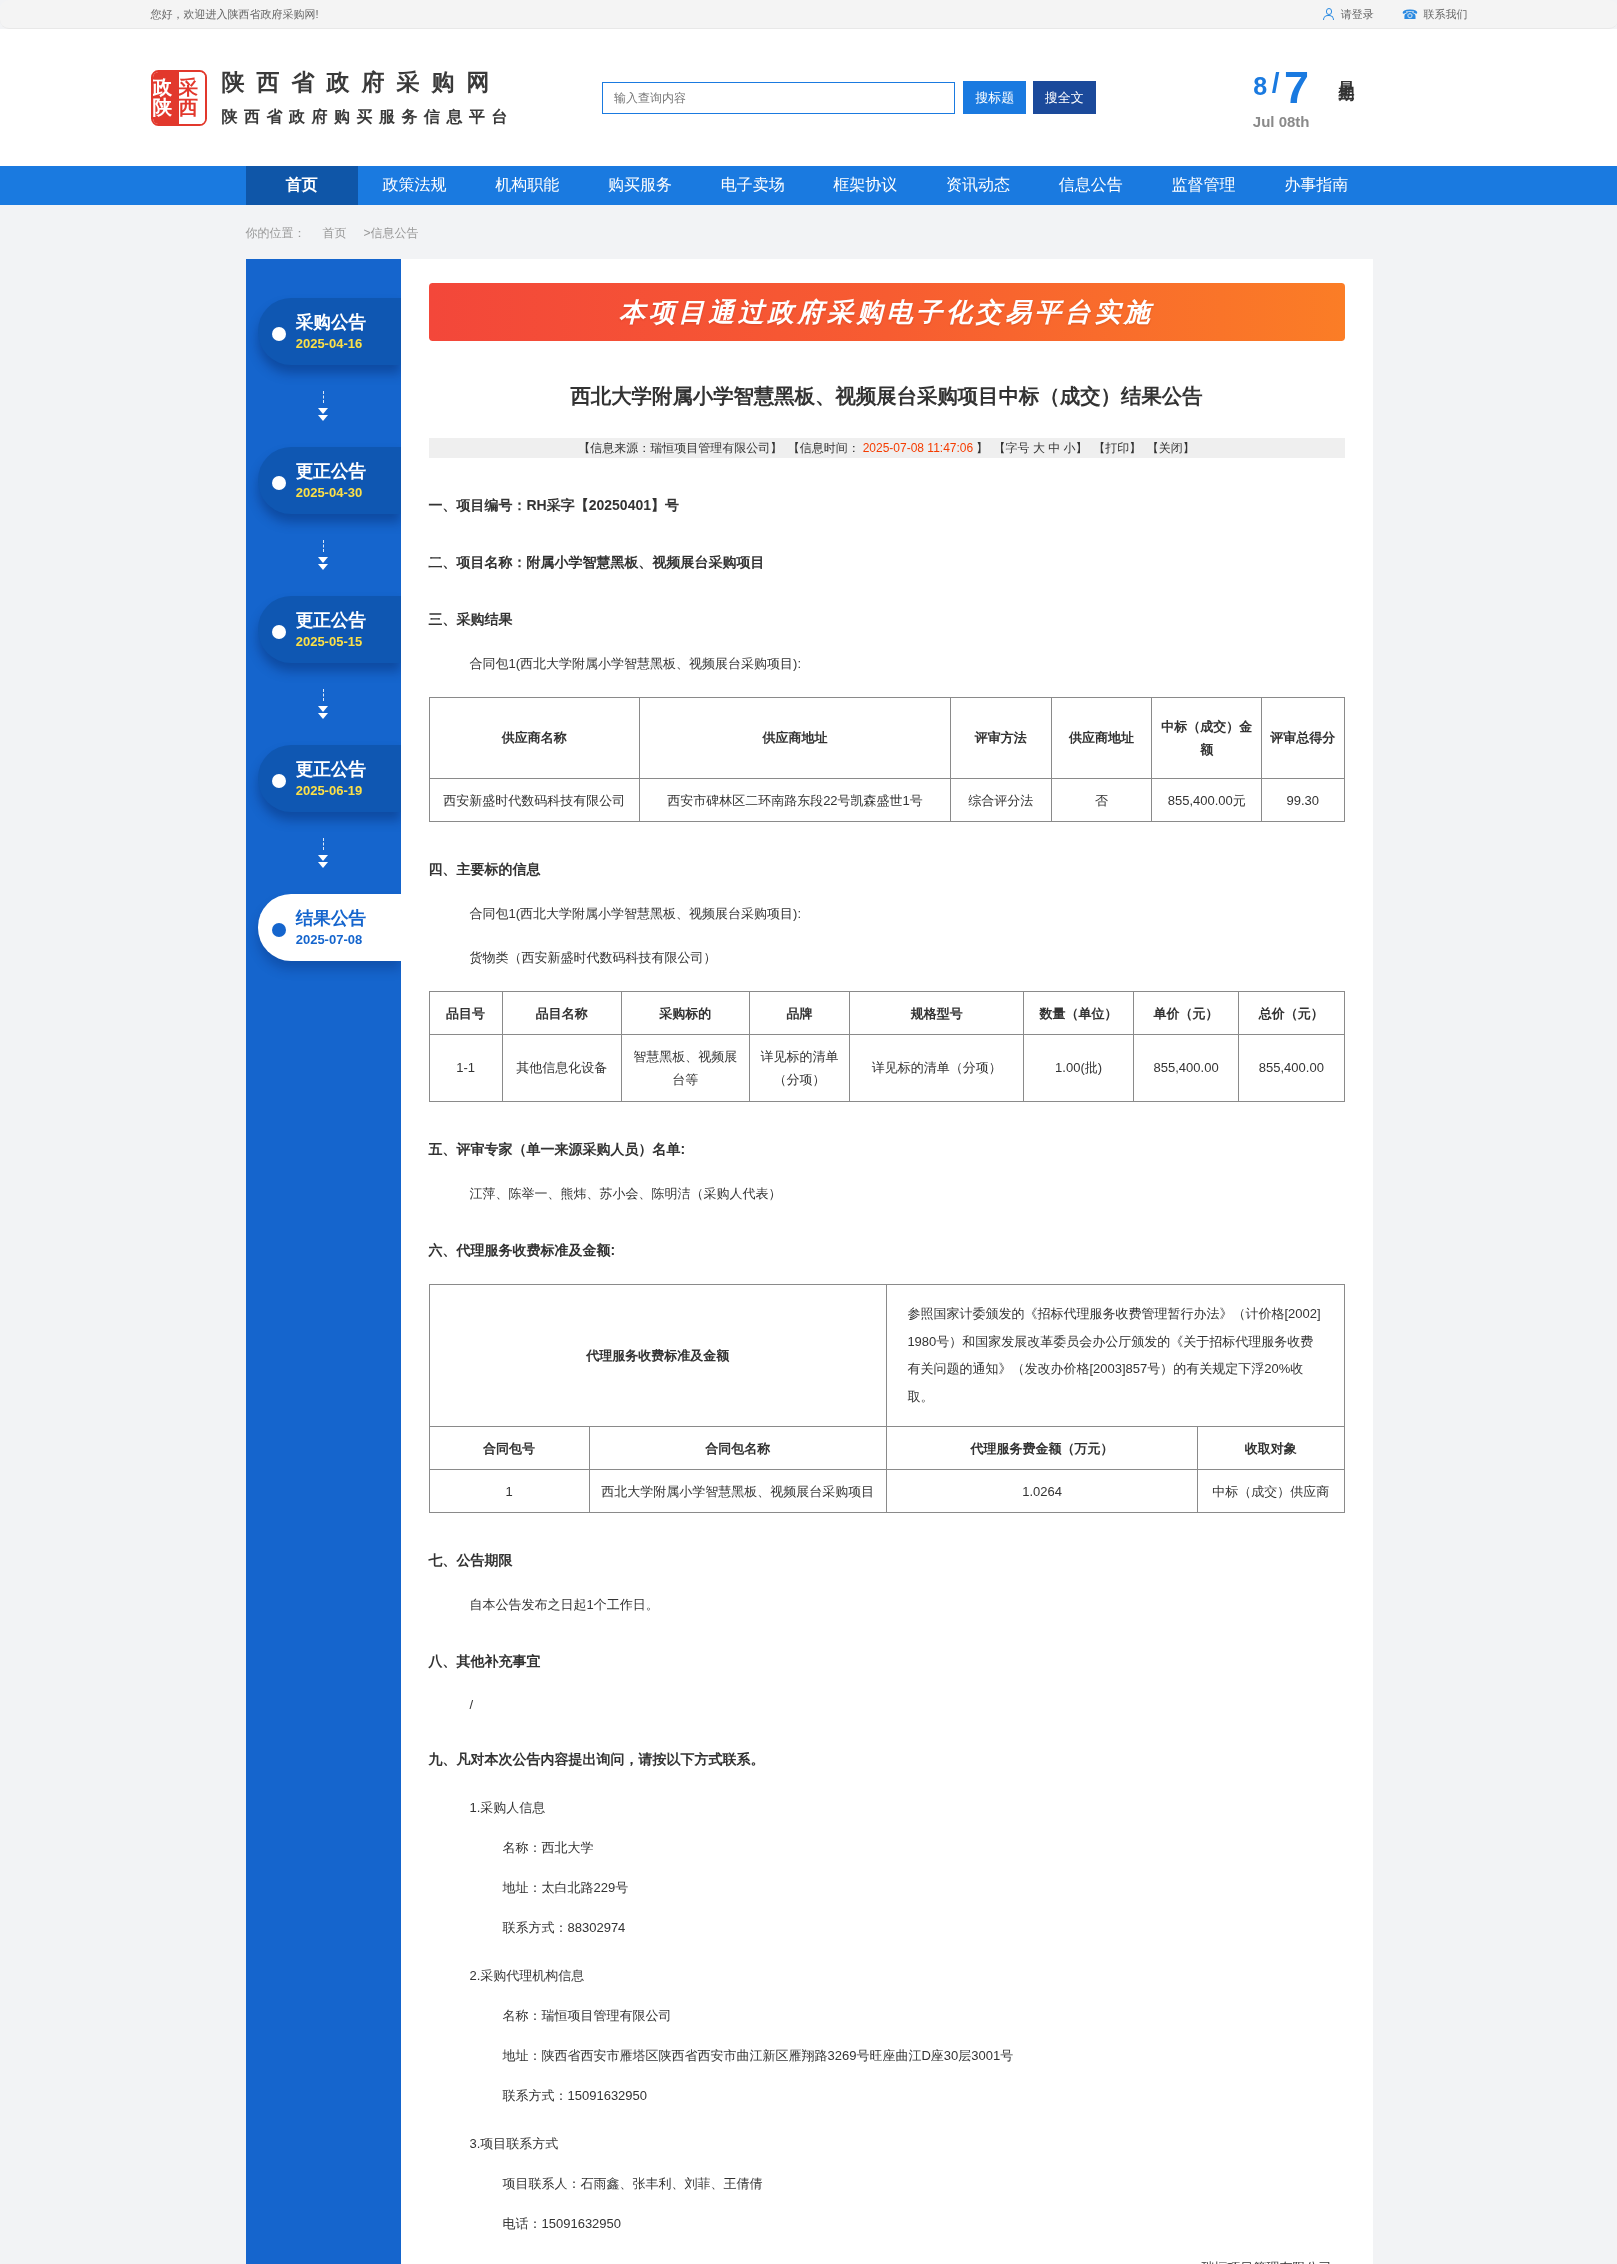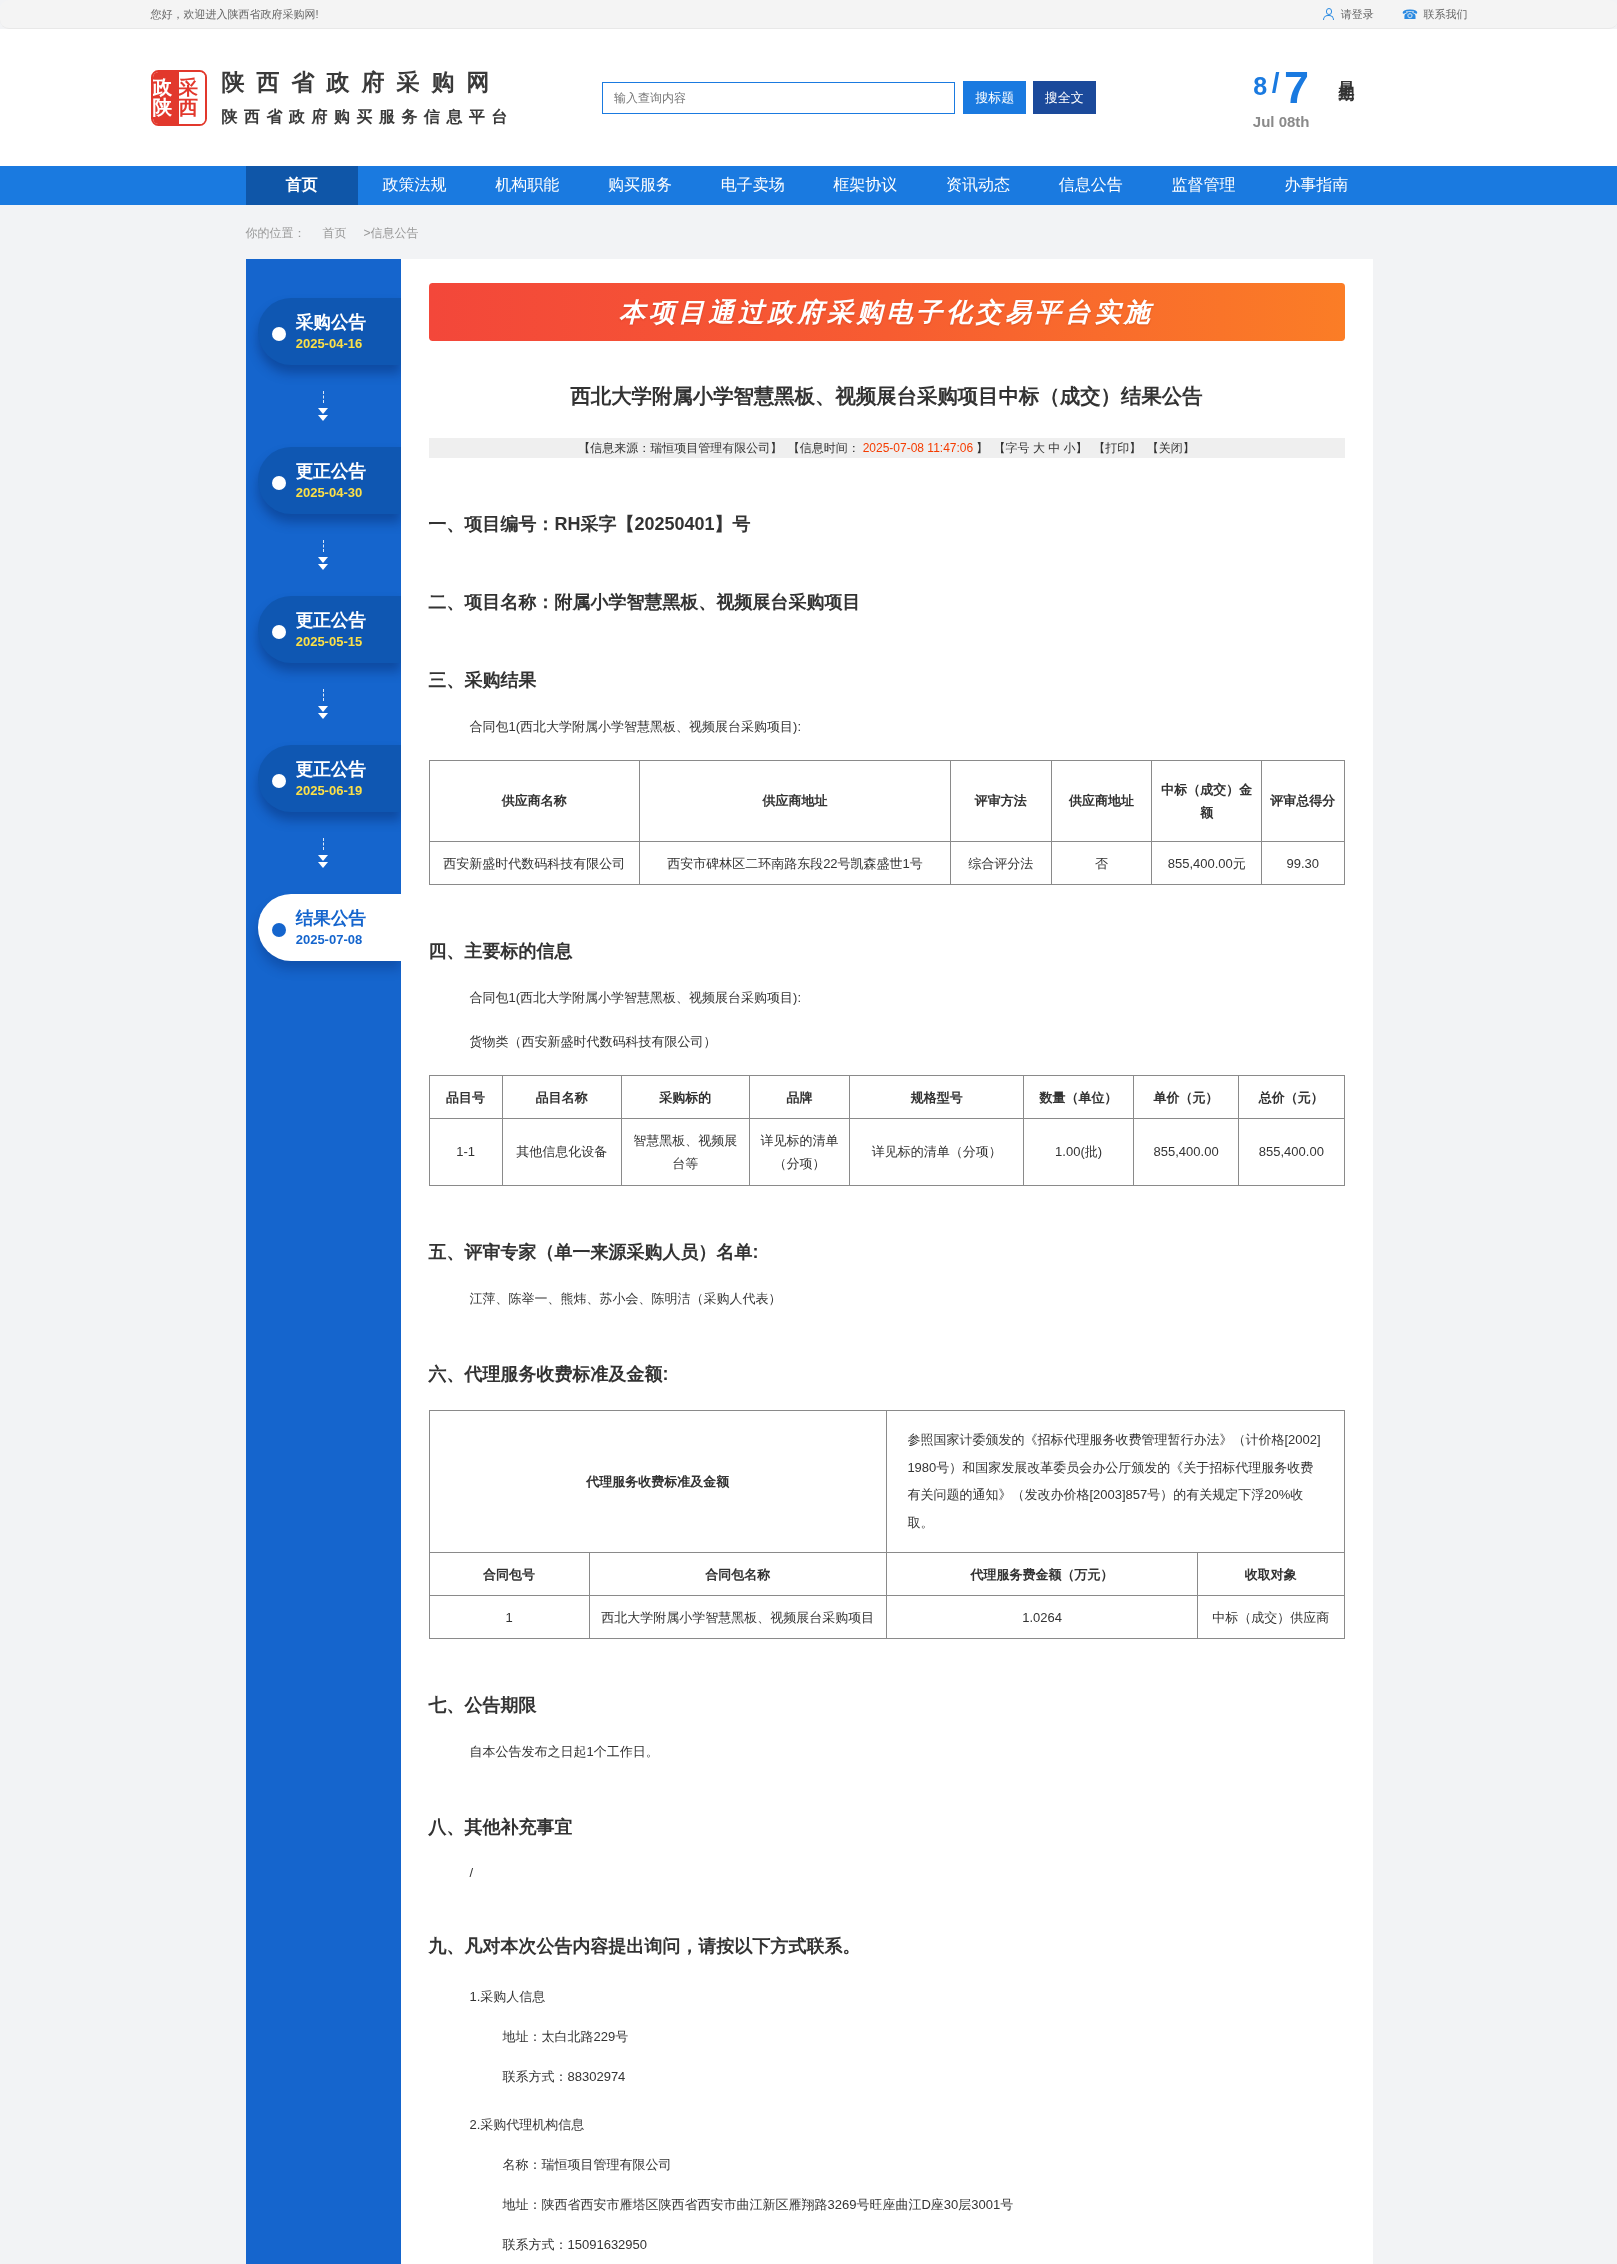--- a/index.html
+++ b/index.html
@@ -61,21 +61,21 @@
   .tri{width:0;height:0;border-left:5.6px solid transparent;border-right:5.6px solid transparent;border-top:6.5px solid #fff;}
   .tri + .tri{margin-top:-0.9px;}
   
   .panel{flex:1;background:#fff;padding:24px 28px 43px;box-sizing:border-box;min-width:0;}
   .banner{height:58px;border-radius:3.7px;background:linear-gradient(90deg,#f3473a,#f75c31,#fb7d26);display:flex;align-items:center;justify-content:center;color:#fff;font-size:26px;font-weight:bold;font-style:italic;letter-spacing:3.7px;text-shadow:0 0.9px 1.9px rgba(150,30,0,.25);}
   .article-title{text-align:center;font-size:20.4px;font-weight:bold;color:#333;margin-top:41px;}
   .meta{background:#efefef;height:20px;margin-top:28px;display:flex;align-items:center;justify-content:center;font-size:12px;color:#333;}
   .meta span{margin:0 2.8px;}
   .meta .red{color:#f53c00;margin:0;}
   .meta .clickable{cursor:pointer;}
-  .sec{font-size:18px;font-weight:bold;color:#333;margin-top:54px;}
+  .sec{font-size:14px;font-weight:bold;color:#333;margin-top:39px;}
   .sub{font-size:13px;color:#333;margin-top:26px;padding-left:41px;}
   .tbl{width:100%;border-collapse:collapse;margin-top:24px;table-layout:fixed;}
   .tbl td,.tbl th{border:0.9px solid #8a8a8a;text-align:center;font-size:13px;color:#333;padding:9.3px 5.6px;line-height:1.8;word-break:break-all;}
   .tbl th{font-weight:bold;}
   .tbl-result th{padding:16.7px 5.6px;}
   .tbl-agency .long{text-align:left;padding:15px 20.4px;line-height:2.15;}
   .tbl-agency .std{font-weight:bold;}
   .c-title{margin-top:30px;padding-left:41px;font-size:13px;color:#333;}
   .c-line{margin-top:22px;padding-left:74px;font-size:13px;color:#333;}
   .signoff{text-align:right;font-size:13px;color:#333;margin-top:26px;padding-right:13px;}
@@ -336,20 +336,21 @@
 
       <div class="sec">七、公告期限</div>
       <div class="sub">自本公告发布之日起1个工作日。</div>
 
       <div class="sec">八、其他补充事宜</div>
       <div class="sub">/</div>
 
       <div class="sec">九、凡对本次公告内容提出询问，请按以下方式联系。</div>
 
       <div class="c-title">1.采购人信息</div>
+      <div class="c-line">名称：西北大学</div>
       <div class="c-line">地址：太白北路229号</div>
       <div class="c-line">联系方式：88302974</div>
 
       <div class="c-title">2.采购代理机构信息</div>
       <div class="c-line">名称：瑞恒项目管理有限公司</div>
       <div class="c-line">地址：陕西省西安市雁塔区陕西省西安市曲江新区雁翔路3269号旺座曲江D座30层3001号</div>
       <div class="c-line">联系方式：15091632950</div>
 
       <div class="c-title">3.项目联系方式</div>
       <div class="c-line">项目联系人：石雨鑫、张丰利、刘菲、王倩倩</div>

